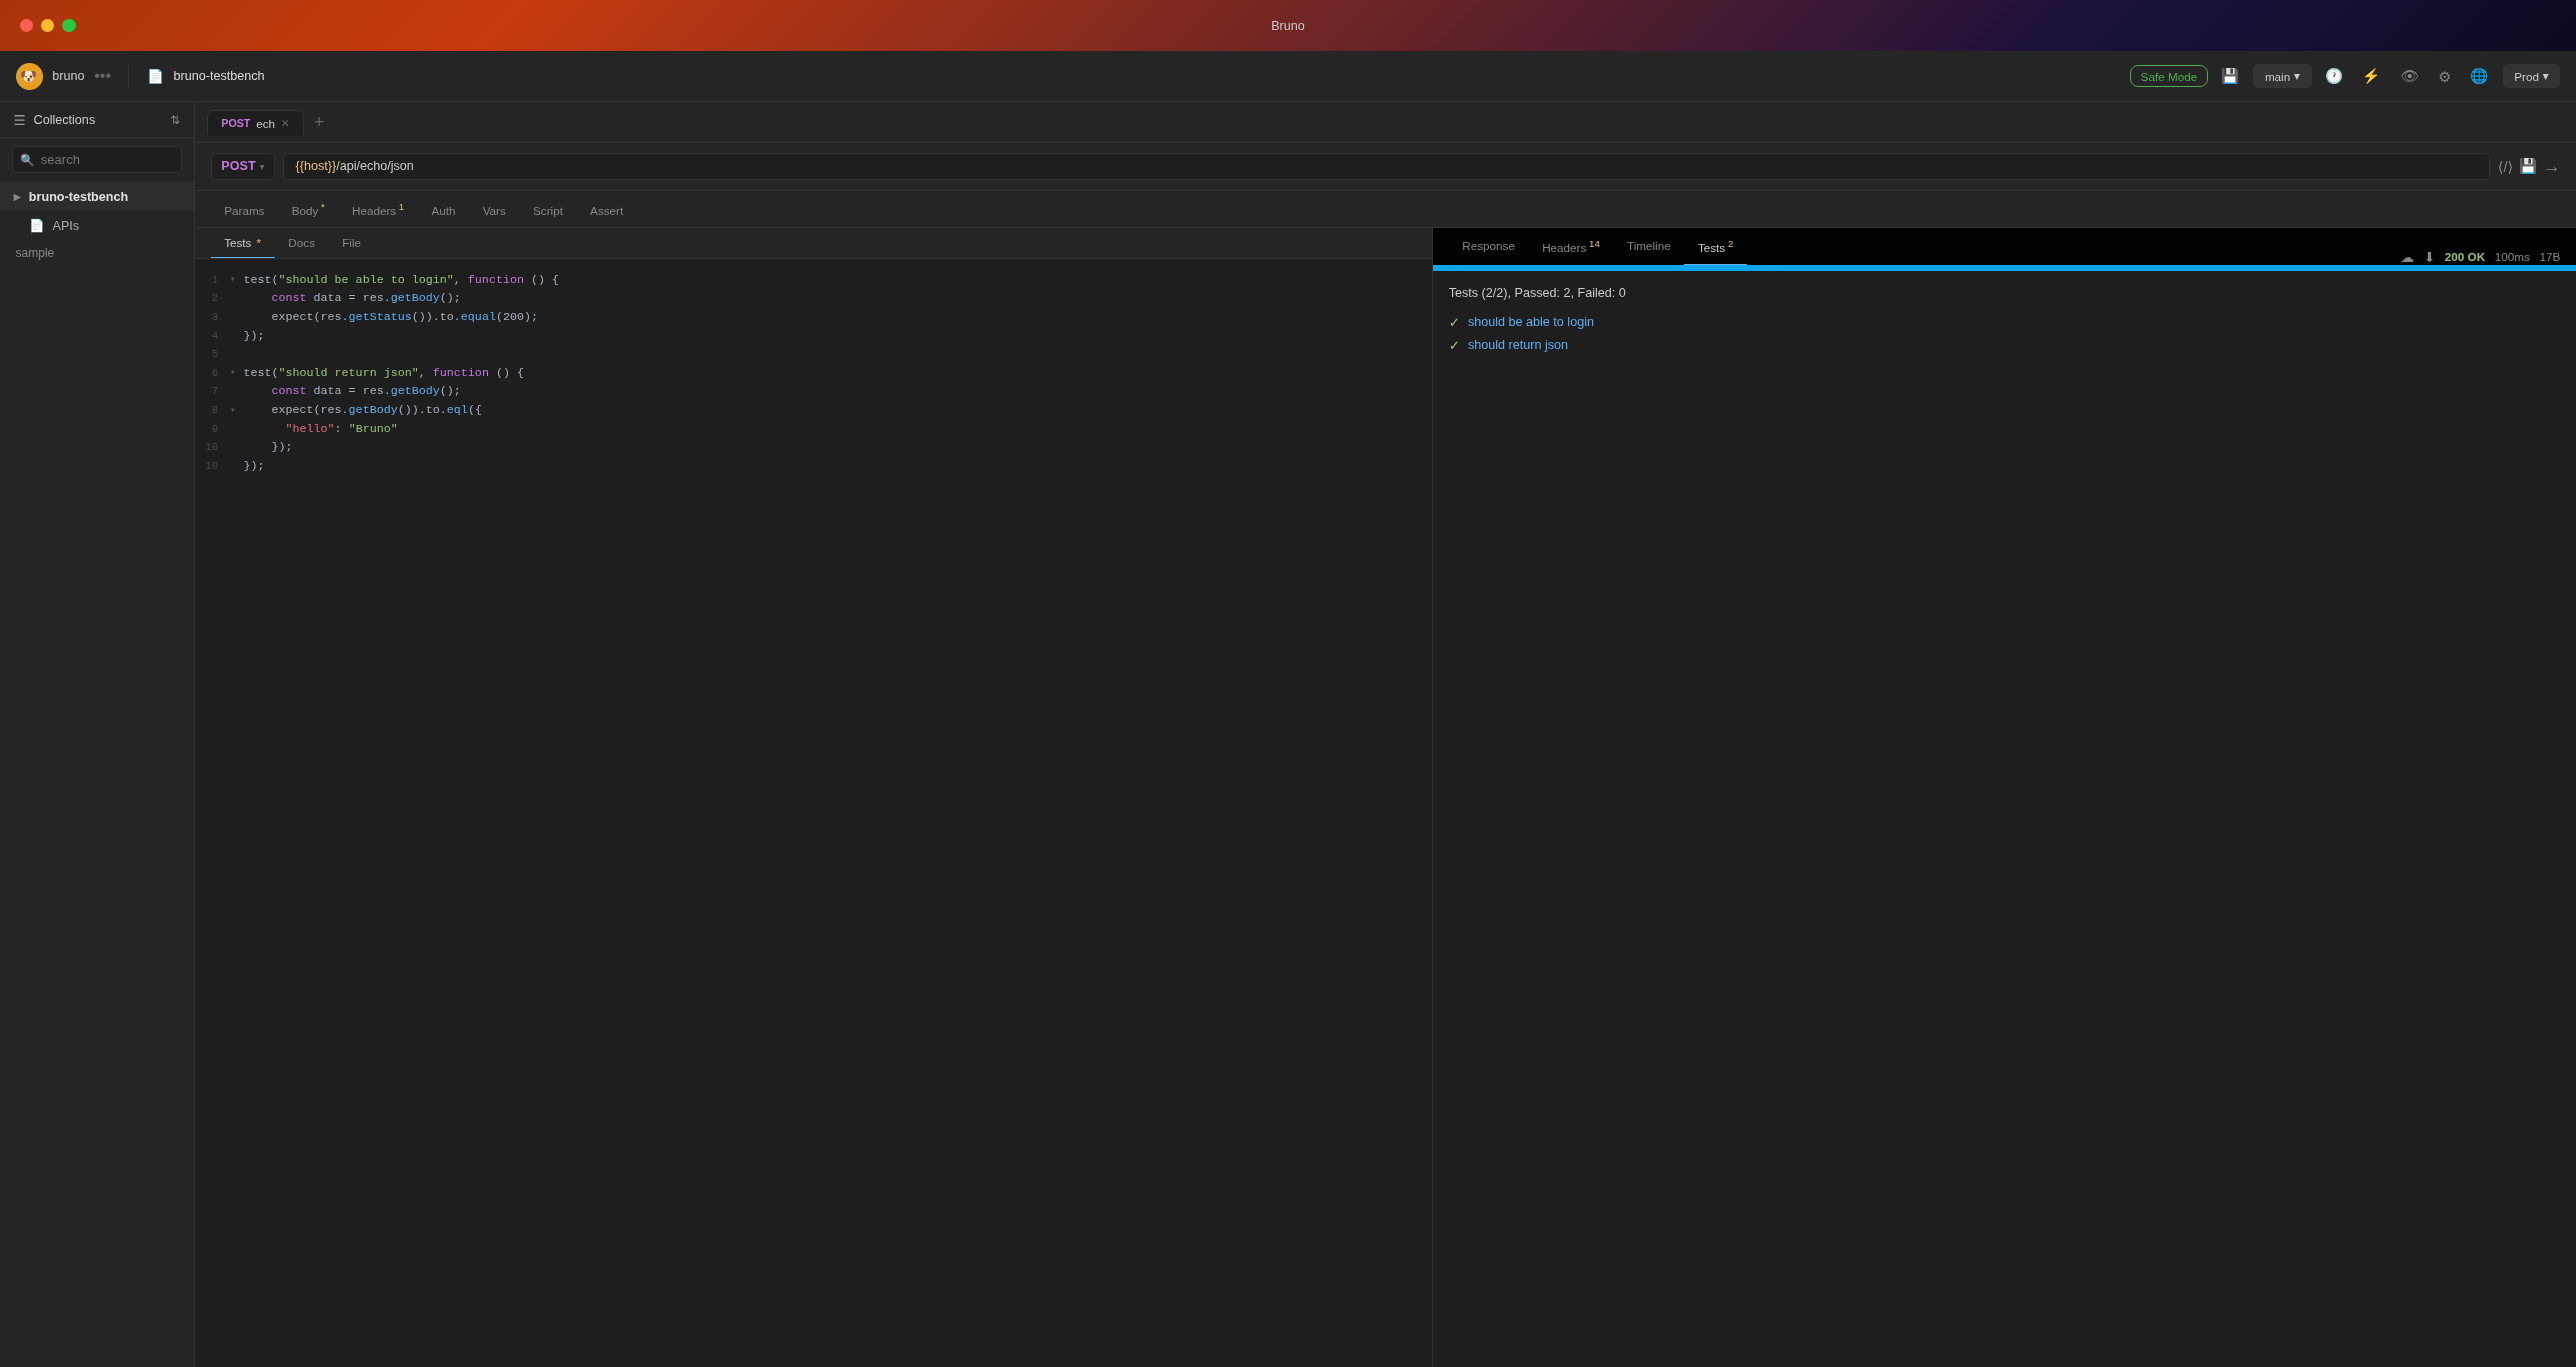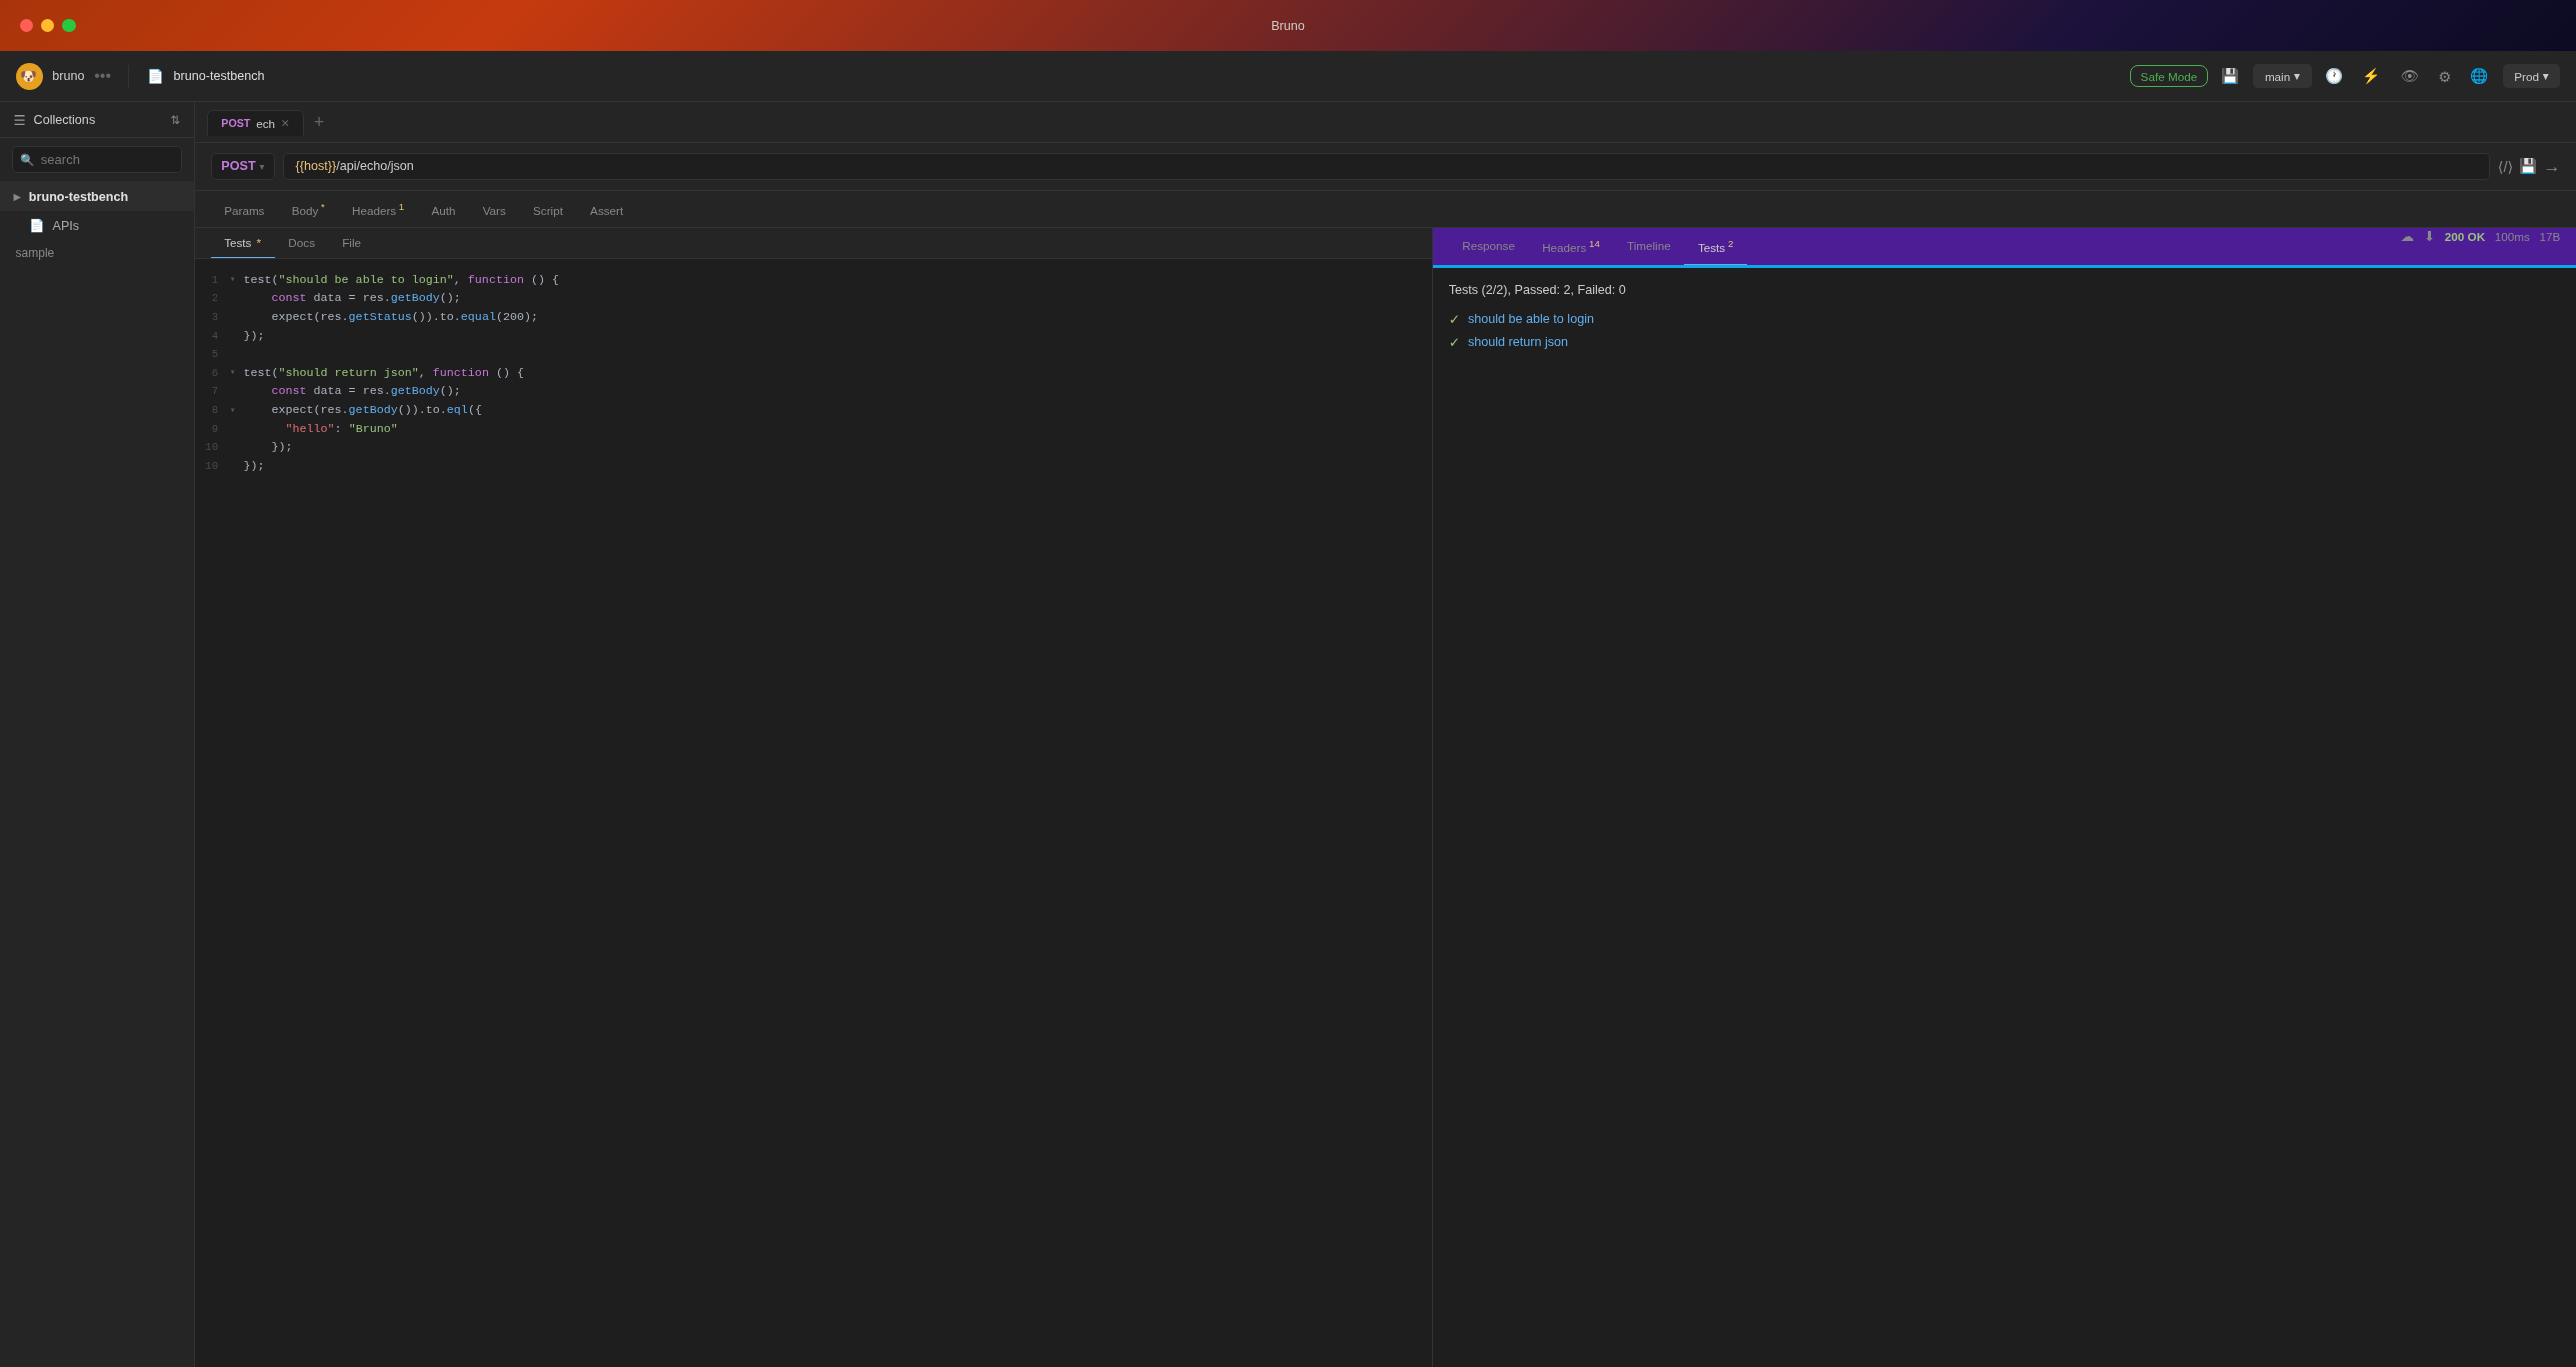--- a/index.html
+++ b/index.html
@@ -397,25 +397,25 @@
     
     .right-pane {
       width: 48%;
       display: flex;
       flex-direction: column;
       overflow: hidden;
       background: #1e1e1e;
     }
     .response-header {
       display: flex;
-      align-items: flex-start;
+      align-items: flex-end;
       justify-content: space-between;
-      border-bottom: 3px solid #0ea5e9;
+      border-bottom: 6px solid #0ea5e9;
       padding: 0 15.6px;
-      background: #4c1d95;
+      background: #000000;
     }
     .response-tabs {
       display: flex;
       align-items: center;
       gap: 0;
     }
     .resp-tab {
       padding: 9.7px 13.6px;
       font-size: 11.7px;
       color: #888;

